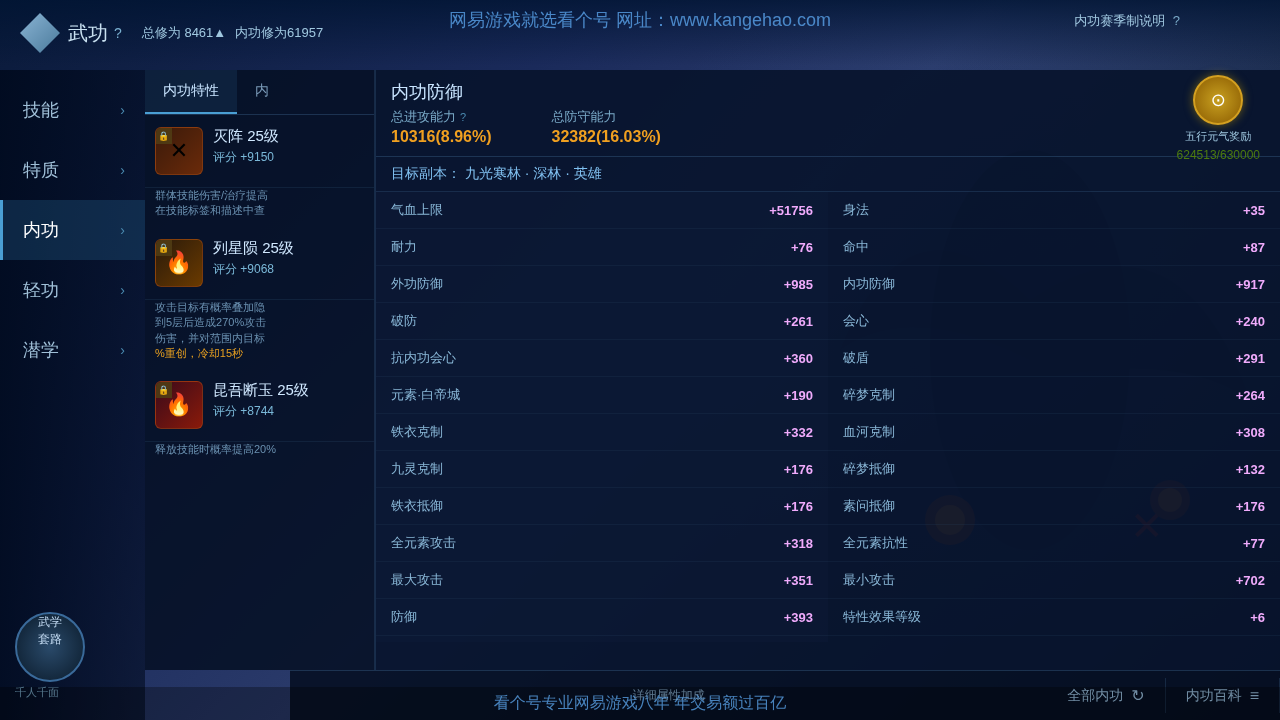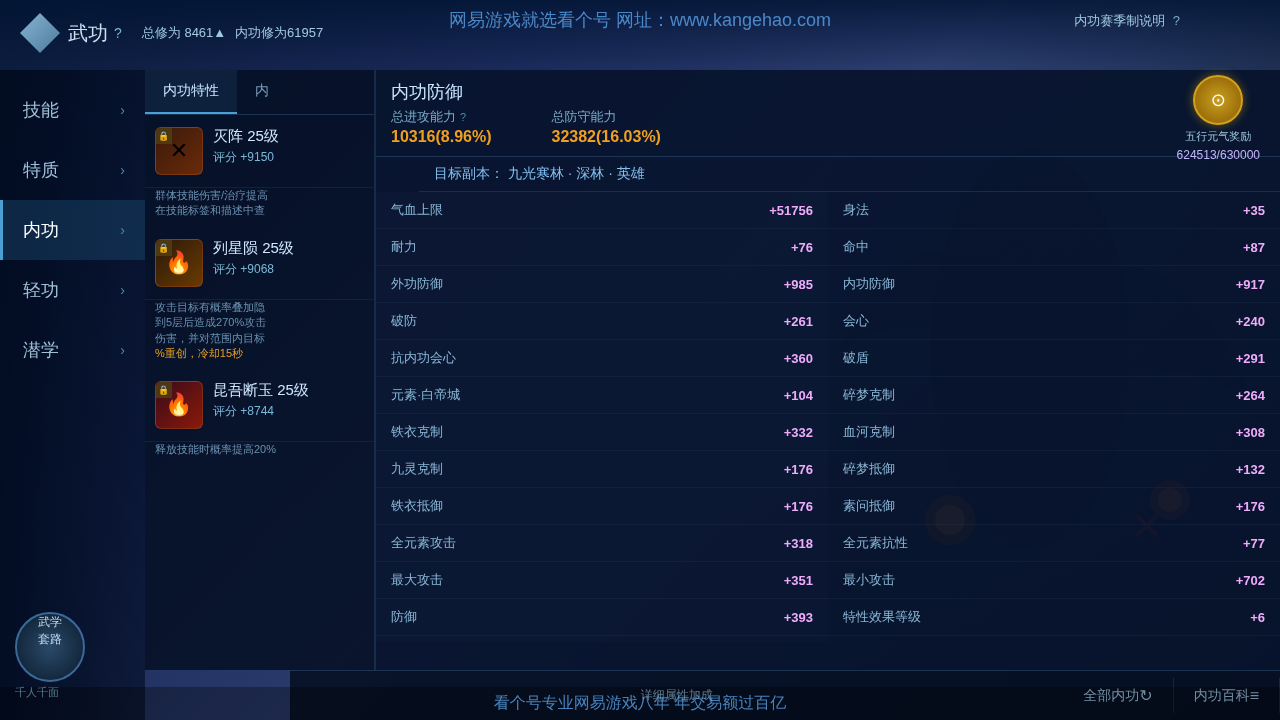--- a/index.html
+++ b/index.html
@@ -238,21 +238,20 @@
     .attr-sum-value {
       color: #f0a020;
       font-size: 16px;
       font-weight: bold;
     }
     .attr-target {
       padding: 8px 15px;
       color: #c8e4ff;
       font-size: 14px;
       border-bottom: 1px solid rgba(60,100,140,0.3);
-      margin-left: 43px;
     }
     .attr-target span { color: #80c0f0; }
 
     
     .attr-table {
       display: grid;
       grid-template-columns: 1fr 1fr;
       overflow-y: auto;
       height: calc(100% - 150px);
     }
@@ -281,21 +280,21 @@
       height: 50px;
       background: rgba(5,15,35,0.9);
       border-top: 1px solid rgba(60,100,140,0.4);
       display: flex;
       align-items: center;
       z-index: 10;
     }
     .bottom-btn {
       display: flex;
       align-items: center;
-      gap: 0;
+      gap: 8px;
       padding: 8px 20px;
       color: #a0c8e8;
       font-size: 14px;
       cursor: pointer;
       border-right: 1px solid rgba(60,100,140,0.3);
     }
     .detail-link {
       flex: 1;
       text-align: center;
       color: #8ab0d0;
@@ -311,21 +310,21 @@
       display: flex;
       flex-direction: column;
       align-items: center;
       gap: 4px;
     }
     .five-elem-label {
       color: #a0c8e0;
       font-size: 11px;
     }
     .five-elem-progress {
-      color: #c4b5fd;
+      color: #4d7c0f;
       font-size: 12px;
     }
     .five-elem-circle {
       width: 50px; height: 50px;
       border-radius: 50%;
       background: radial-gradient(circle, #c8a020, #8a5a00);
       display: flex; align-items: center; justify-content: center;
       color: #fff;
       font-size: 18px;
       border: 2px solid #d4a020;
@@ -538,21 +537,21 @@
         <div class="attr-row">
           <span class="attr-name">抗内功会心</span>
           <span class="attr-value">+360</span>
         </div>
         <div class="attr-row">
           <span class="attr-name">破盾</span>
           <span class="attr-value">+291</span>
         </div>
         <div class="attr-row">
           <span class="attr-name">元素·白帝城</span>
-          <span class="attr-value">+104</span>
+          <span class="attr-value">+190</span>
         </div>
         <div class="attr-row">
           <span class="attr-name">碎梦克制</span>
           <span class="attr-value">+264</span>
         </div>
         <div class="attr-row">
           <span class="attr-name">铁衣克制</span>
           <span class="attr-value">+332</span>
         </div>
         <div class="attr-row">

